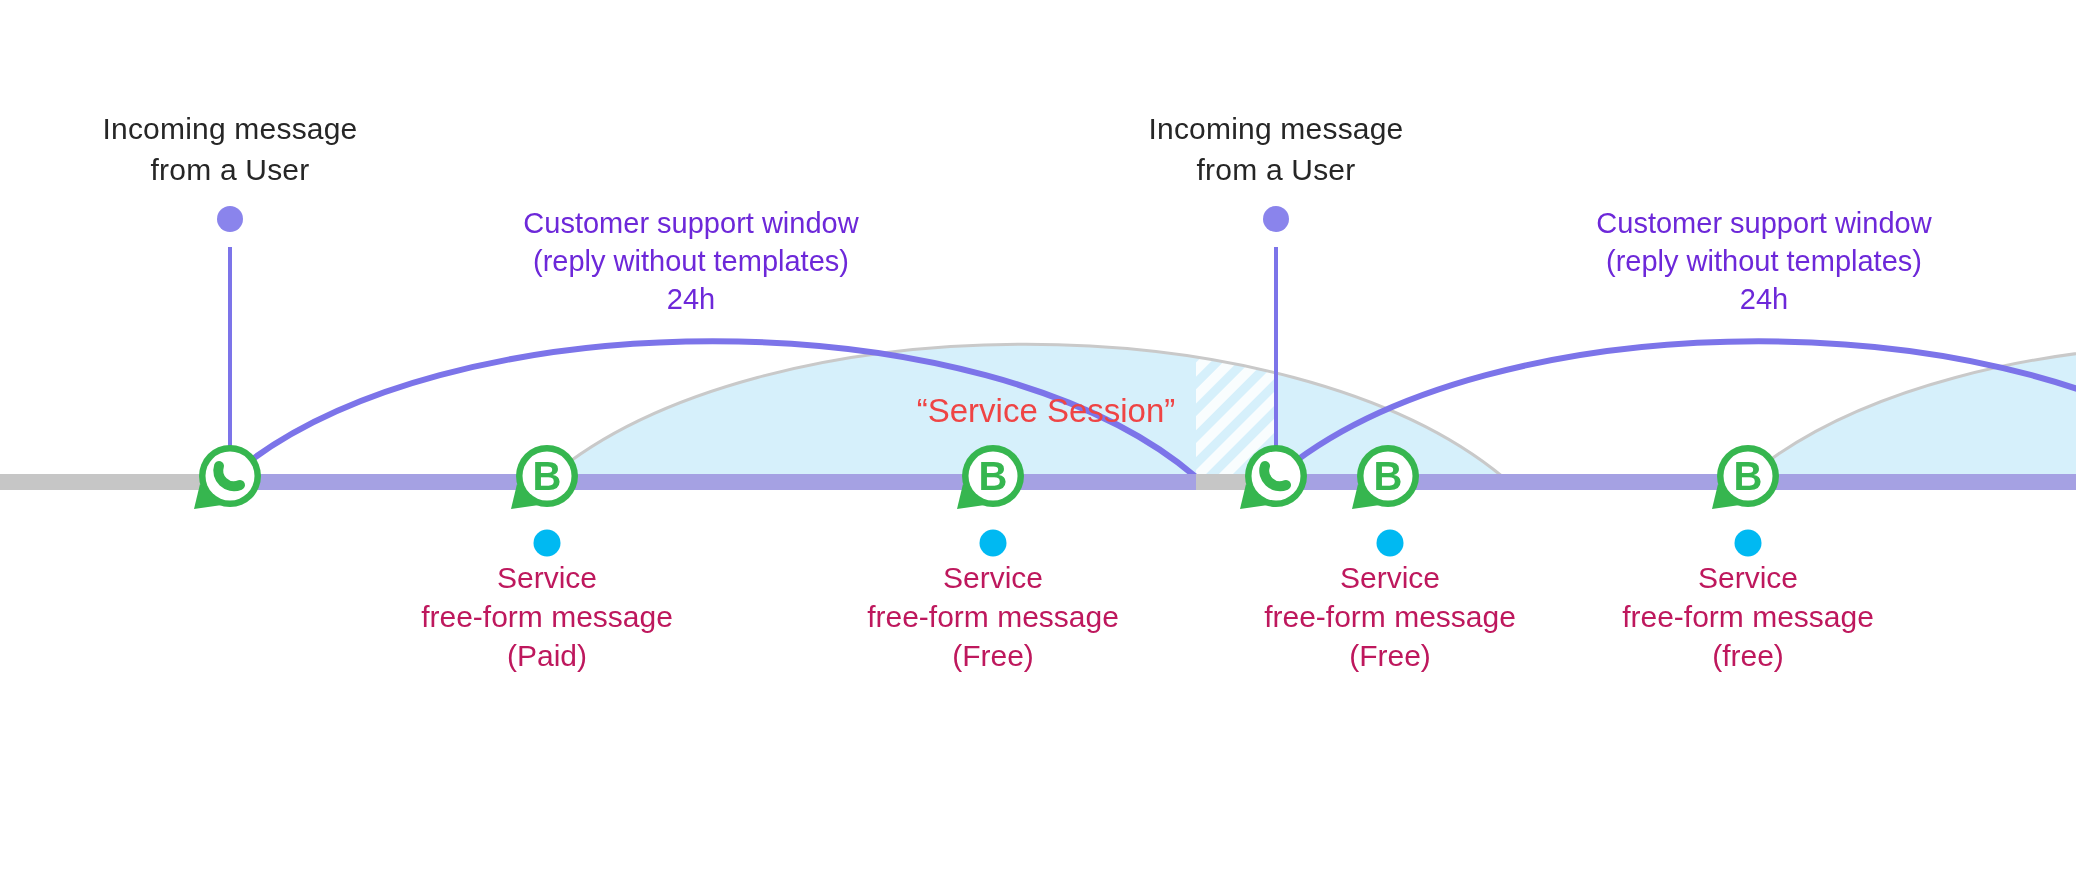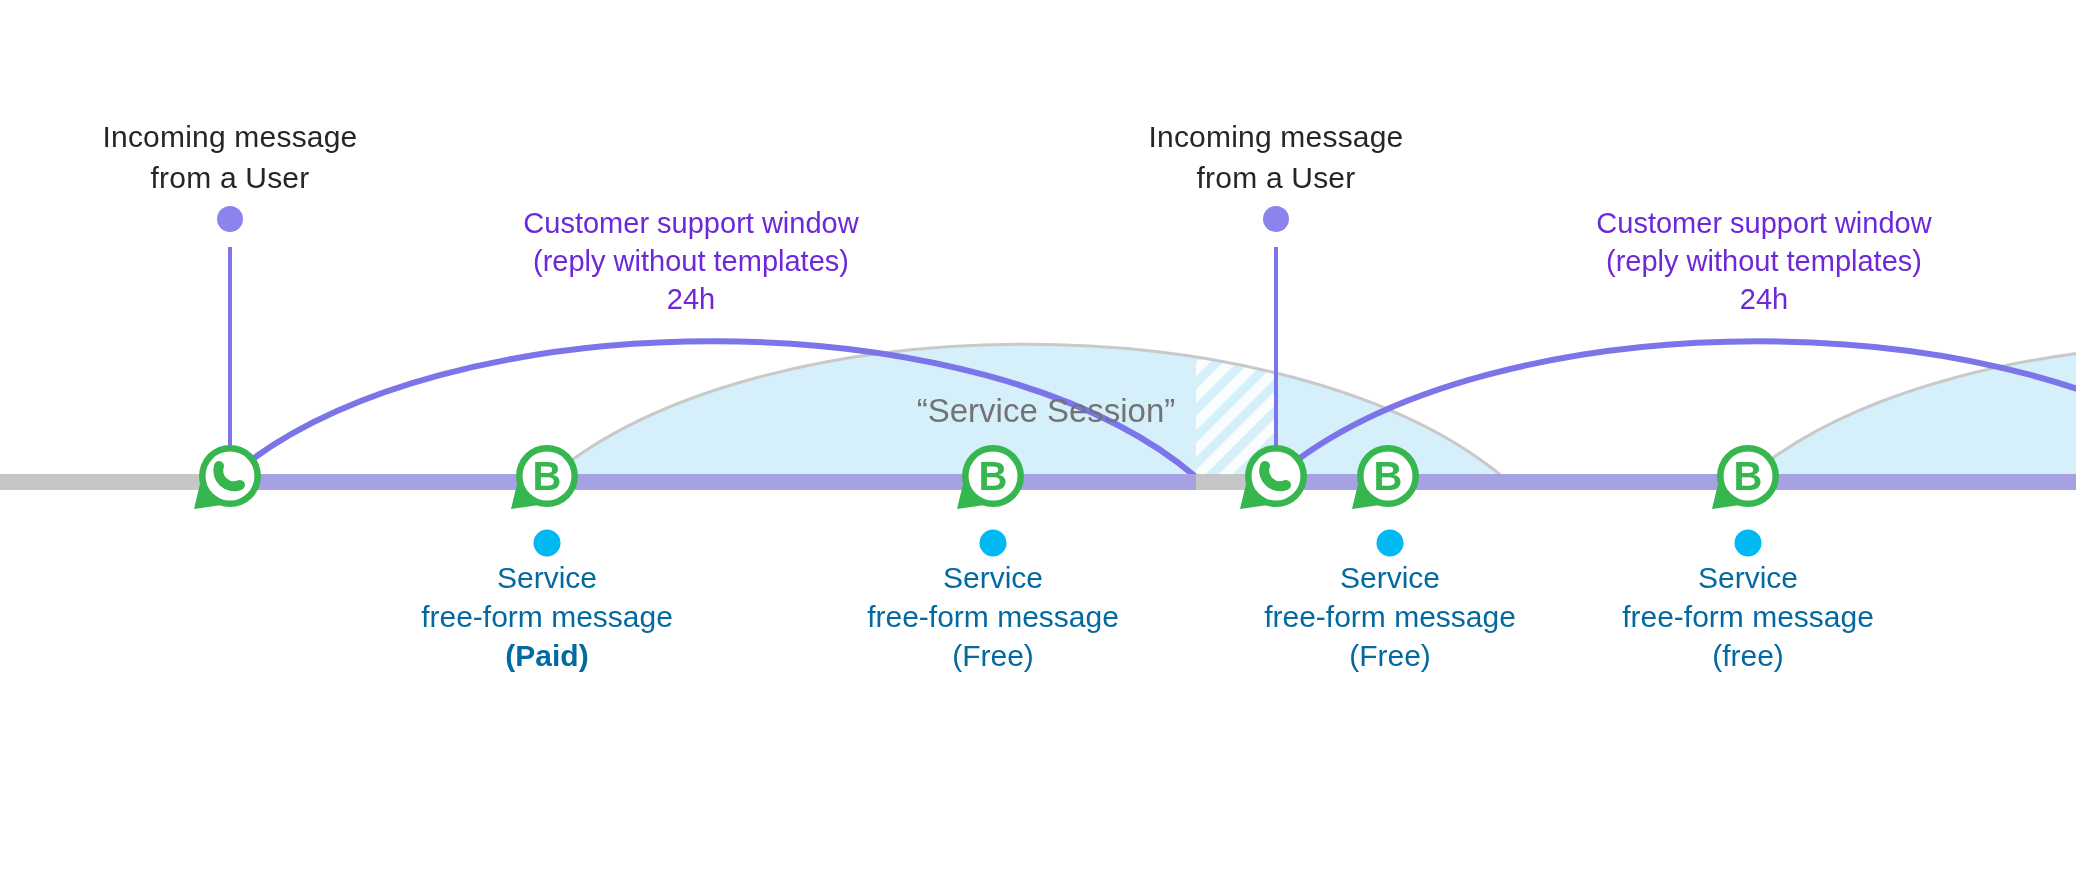--- a/index.html
+++ b/index.html
@@ -13,21 +13,20 @@
   }
   .stage svg.diagram { position: absolute; left: 0; top: 0; }
   .label {
     position: absolute;
     text-align: center;
     color: #262626;
     font-size: 30px;
     line-height: 41px;
     letter-spacing: 0.2px;
     white-space: nowrap;
-    margin-top: 8px;
   }
   .label .line { display: block; }
   .incoming-label { width: 400px; top: 108px; }
   .incoming-label.first  { left: 30px; }
   .incoming-label.second { left: 1076px; }
   .support-label {
     position: absolute;
     width: 440px;
     top: 204px;
     text-align: center;
@@ -37,40 +36,40 @@
     white-space: nowrap;
   }
   .support-label.first  { left: 471px; }
   .support-label.second { left: 1544px; }
   .session-label {
     position: absolute;
     left: 846px;
     top: 392px;
     width: 400px;
     text-align: center;
-    color: #737373;
+    color: #ef4444;
     font-size: 33px;
     line-height: 38px;
     white-space: nowrap;
   }
   .service-label {
     position: absolute;
     top: 558px;
     width: 360px;
     text-align: center;
-    color: #0369a1;
+    color: #be185d;
     font-size: 30px;
     line-height: 39px;
     white-space: nowrap;
   }
   .service-label.pos1 { left: 367px; }
   .service-label.pos2 { left: 813px; }
   .service-label.pos3 { left: 1210px; }
   .service-label.pos4 { left: 1568px; }
-  .service-label .bold { font-weight: bold; }
+  .service-label .bold { font-weight: normal; }
   .icon-letter {
     font-family: "Liberation Sans", "DejaVu Sans", sans-serif;
     font-weight: bold;
   }
 </style>
 </head>
 <body>
 
 <div class="stage">
 

